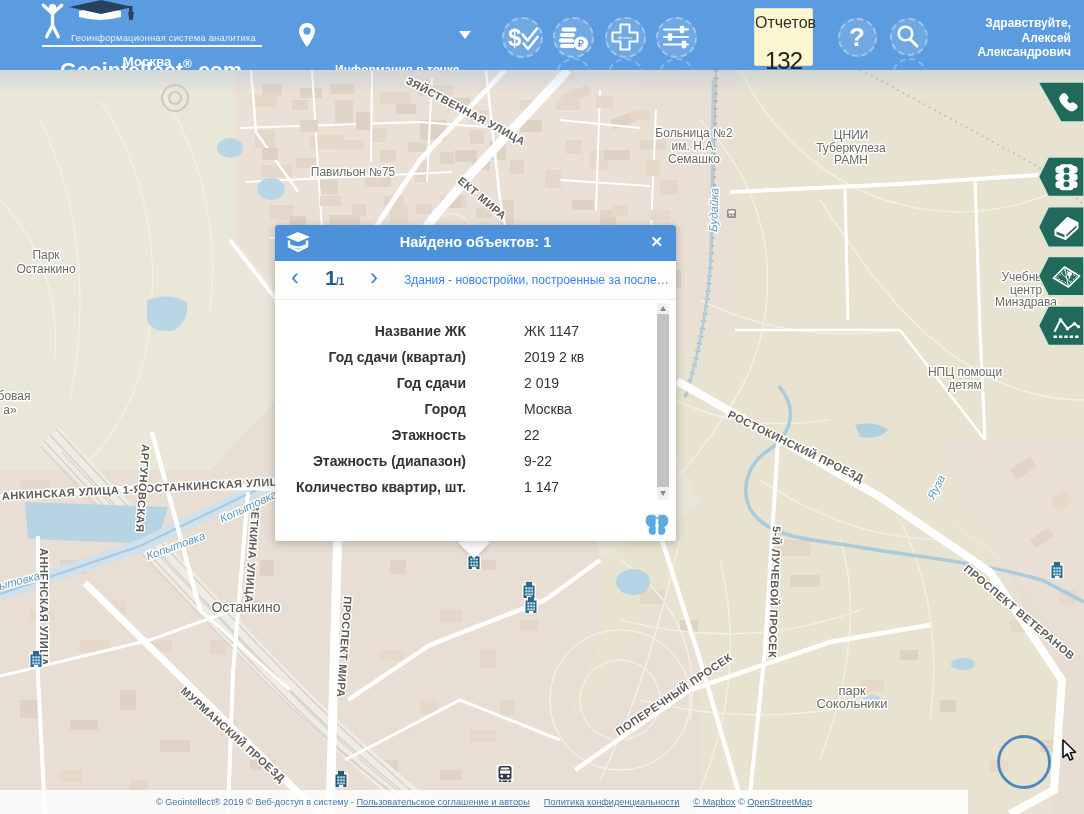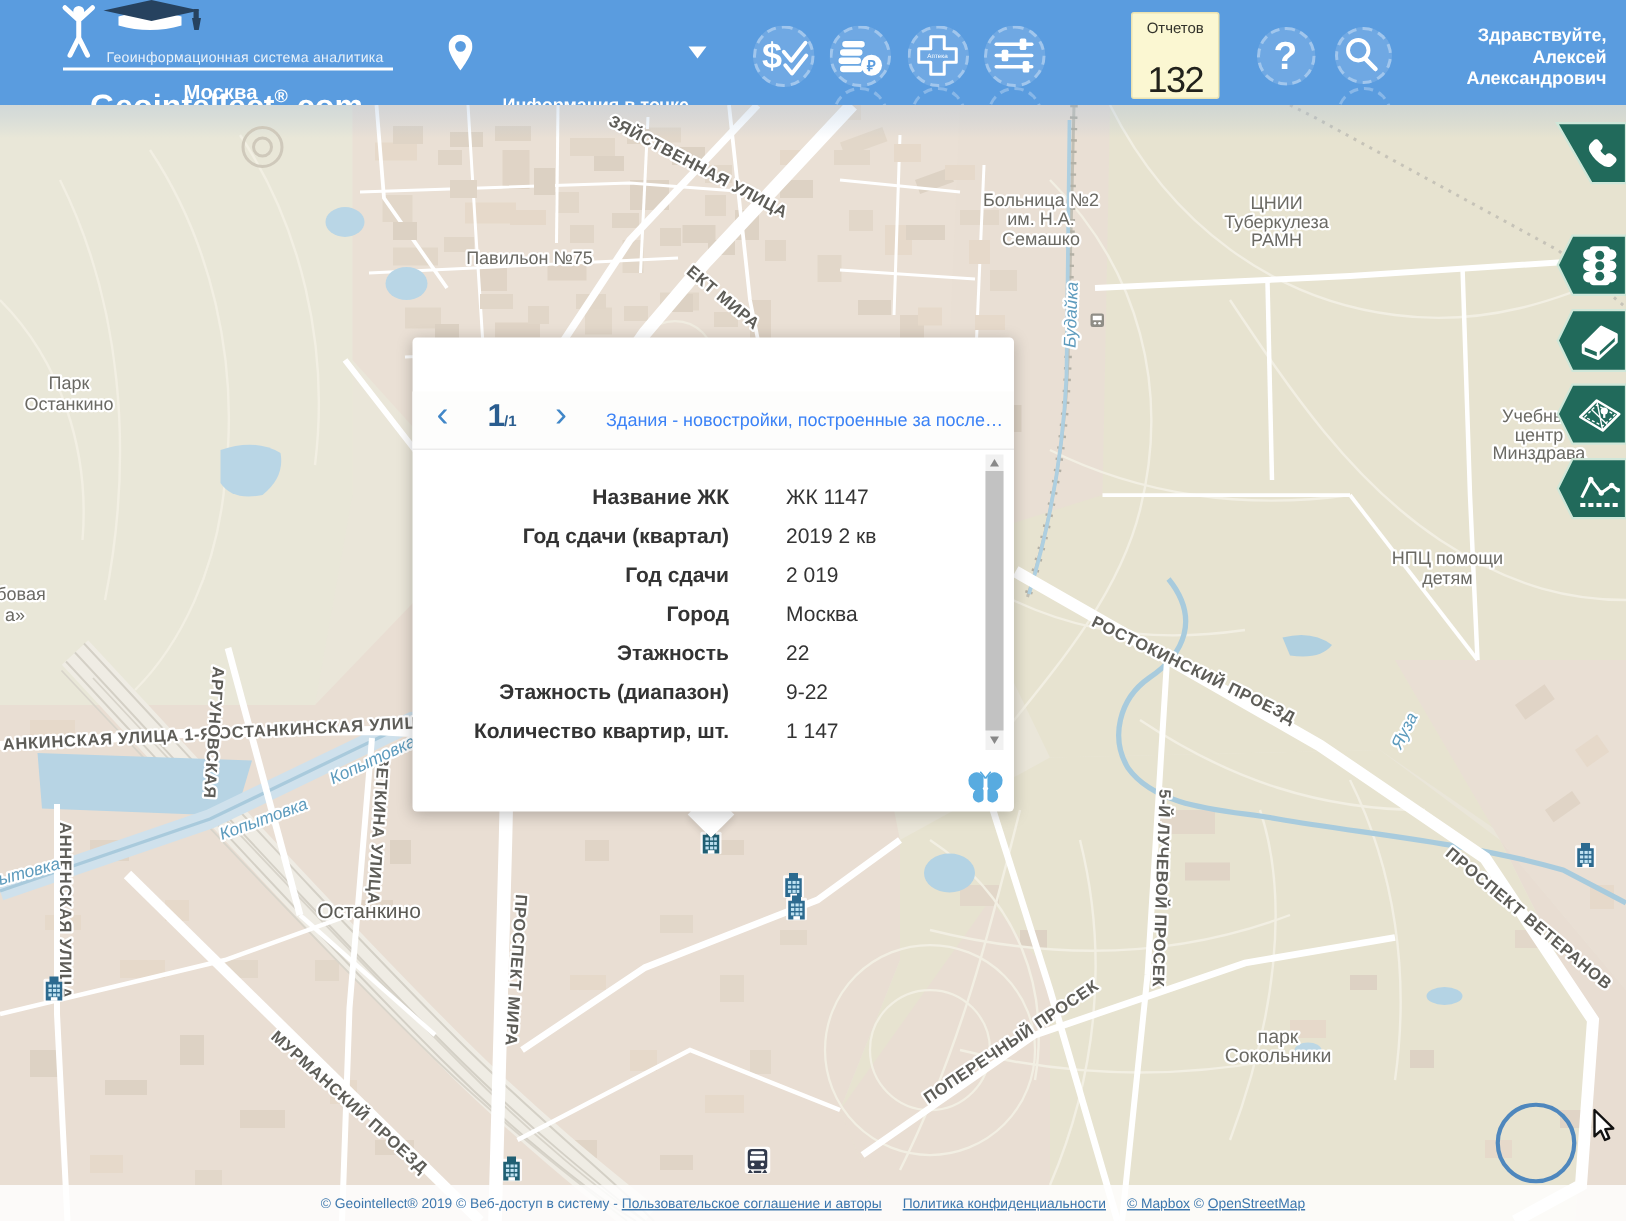--- a/index.html
+++ b/index.html
@@ -13,49 +13,49 @@
 #logo-text{position:absolute;left:60px;top:13px;color:#fff;font-size:21.5px;font-weight:bold;letter-spacing:0px;margin-top:44px;}
 #logo-text sup{font-size:12px;font-weight:bold;vertical-align:10px;}
 #logo-sub{position:absolute;left:71px;top:32px;color:#e8f1fa;font-size:9.4px;letter-spacing:0.2px;white-space:nowrap;}
 #logo-line{position:absolute;left:42px;top:45px;width:220px;height:2px;background:#fff;}
 #logo-city{position:absolute;left:42px;top:54px;width:210px;text-align:center;color:#fff;font-weight:bold;font-size:13.5px;}
 
 #dd-text{position:absolute;left:335px;top:29px;color:#fff;font-weight:bold;font-size:12px;margin-top:34px;}
 #dd-arrow{position:absolute;left:459px;top:31px;width:0;height:0;border-left:6px solid transparent;border-right:6px solid transparent;border-top:8px solid #fff;}
 .hcirc{position:absolute;top:16px;width:41px;height:41px;margin:-20.5px 0 0 -20.5px;border-radius:50%;background:rgba(255,255,255,0.13);border:2px dashed rgba(255,255,255,0.35);box-sizing:border-box;top:37px;}
 #reports{position:absolute;left:754px;top:8px;width:59px;height:58px;background:#fbf7d2;border:1px solid #ebe3b2;box-sizing:border-box;border-radius:2px;text-align:center;}
-#reports .t1{font-size:10px;color:#33332b;margin-top:5px;}
+#reports .t1{font-size:16px;color:#33332b;margin-top:5px;}
 #reports .t2{font-size:24px;color:#22221c;letter-spacing:-1px;margin-top:15px;}
 #greet{position:absolute;right:13px;top:16px;text-align:right;color:#fff;font-weight:bold;font-size:12px;line-height:14.5px;margin-left:40px;}
 
 #popup{position:absolute;left:275px;top:225px;width:401px;height:316px;background:#fff;border-radius:3px;box-shadow:0 2px 10px rgba(0,0,0,0.25);z-index:30;}
 #pheader{position:absolute;left:0;top:0;width:401px;height:36px;background:#4d92d8;border-radius:3px 3px 0 0;}
 #ptitle{position:absolute;left:0;top:9px;width:401px;text-align:center;color:#fff;font-weight:bold;font-size:14.5px;}
 #pclose{position:absolute;right:13px;top:8px;color:#fff;font-size:15px;font-weight:bold;}
 #pnav{position:absolute;left:0;top:36px;width:401px;height:38px;background:#fdfdfc;}
 #pnav .arr{color:#4187c8;font-size:24px;font-weight:normal;line-height:18px;}
 #parr1{position:absolute;left:16px;top:7px;}
 #parr2{position:absolute;left:95px;top:7px;}
 #pnum{position:absolute;left:50px;top:5px;color:#2a5d8f;font-weight:bold;font-size:21px;}
 #pden{position:absolute;left:61px;top:15px;color:#2a5d8f;font-weight:bold;font-size:10px;}
 #plink{position:absolute;left:129px;top:12px;width:276px;color:#3b82f6;font-size:12px;white-space:nowrap;overflow:hidden;}
 #pbody{position:absolute;left:0;top:74px;width:401px;height:204px;border-top:1px solid #ececec;}
 .prow{position:absolute;width:401px;font-size:14px;color:#333;}
-.prow .lab{position:absolute;left:0;width:191px;text-align:right;font-weight:bold;padding-left:20px;}
+.prow .lab{position:absolute;left:0;width:191px;text-align:right;font-weight:bold;}
 .prow .val{position:absolute;left:206px;margin-left:43px;}
 #pscroll{position:absolute;left:382px;top:78px;width:12px;height:197px;background:#f1f1f1;}
 #pthumb{position:absolute;left:382px;top:89px;width:12px;height:173px;background:#c2c2c2;}
 #psa1{position:absolute;left:385px;top:81px;width:0;height:0;border-left:3.5px solid transparent;border-right:3.5px solid transparent;border-bottom:5px solid #888;}
 #psa2{position:absolute;left:385px;top:266px;width:0;height:0;border-left:3.5px solid transparent;border-right:3.5px solid transparent;border-top:5px solid #888;}
 #pbtf{position:absolute;left:368px;top:288px;}
 #ppointer{position:absolute;left:463px;top:532px;width:22px;height:22px;background:#fff;transform:rotate(45deg);box-shadow:2px 2px 4px rgba(0,0,0,0.10);z-index:29;}
 
 #tabs{position:absolute;right:0;top:0;z-index:25;}
 
-#footer{position:absolute;left:0;top:790px;width:1084px;height:24px;background:rgba(255,255,255,0.85);z-index:22;display:flex;justify-content:center;align-items:center;font-size:9.2px;color:#3e78ae;text-align:right;}
+#footer{position:absolute;left:0;top:790px;width:968px;height:24px;background:rgba(255,255,255,0.85);z-index:22;display:flex;justify-content:center;align-items:center;font-size:9.2px;color:#3e78ae;text-align:right;}
 #footer span{margin:0 7px;white-space:nowrap;}
 #footer u{text-decoration:underline;}
 </style>
 </head>
 <body>
 <div id="stage">
 <svg id="mapsvg" width="1084" height="814" viewBox="0 0 1084 814">
 <defs>
 <linearGradient id="topfade" x1="0" y1="0" x2="0" y2="1">
 <stop offset="0" stop-color="#a5bdd8" stop-opacity="0.35"></stop>
@@ -502,20 +502,29 @@
       <div style="position:absolute;left:625px;top:58px;width:37px;height:37px;margin-left:-18.5px;border-radius:50%;border:2px dashed rgba(255,255,255,0.28);box-sizing:border-box;"></div>
       <div style="position:absolute;left:676px;top:58px;width:37px;height:37px;margin-left:-18.5px;border-radius:50%;border:2px dashed rgba(255,255,255,0.28);box-sizing:border-box;"></div>
       <div style="position:absolute;left:909px;top:58px;width:37px;height:37px;margin-left:-18.5px;border-radius:50%;border:2px dashed rgba(255,255,255,0.28);box-sizing:border-box;"></div>
   <div id="reports">
         <div class="t1">Отчетов</div>
         <div class="t2">132</div>
       </div>
   <div id="greet">Здравствуйте,<br>Алексей<br>Александрович</div>
 </div>
 <div id="popup">
+  <div id="pheader">
+    <svg style="position:absolute;left:10px;top:6px;" width="26" height="25" viewBox="0 0 26 25">
+      <path d="M1 6 L13 1 L25 6 L13 11 Z" fill="#fff"></path>
+      <path d="M4 9.5 L4 14 Q13 19 22 14 L22 9.5" fill="none" stroke="#fff" stroke-width="2.4"></path>
+      <path d="M3 15 L13 20 L23 15" fill="none" stroke="#fff" stroke-width="2.2"></path>
+    </svg>
+    <div id="ptitle">Найдено объектов: 1</div>
+    <div id="pclose">✕</div>
+  </div>
   <div id="pnav">
     <span class="arr" id="parr1">‹</span>
     <span id="pnum">1</span>
         <span id="pden">/1</span>
     <span class="arr" id="parr2">›</span>
     <div id="plink">Здания - новостройки, построенные за после…</div>
   </div>
   <div id="pbody">
     <div class="prow" style="top:23px;">
           <span class="lab">Название ЖК</span>

